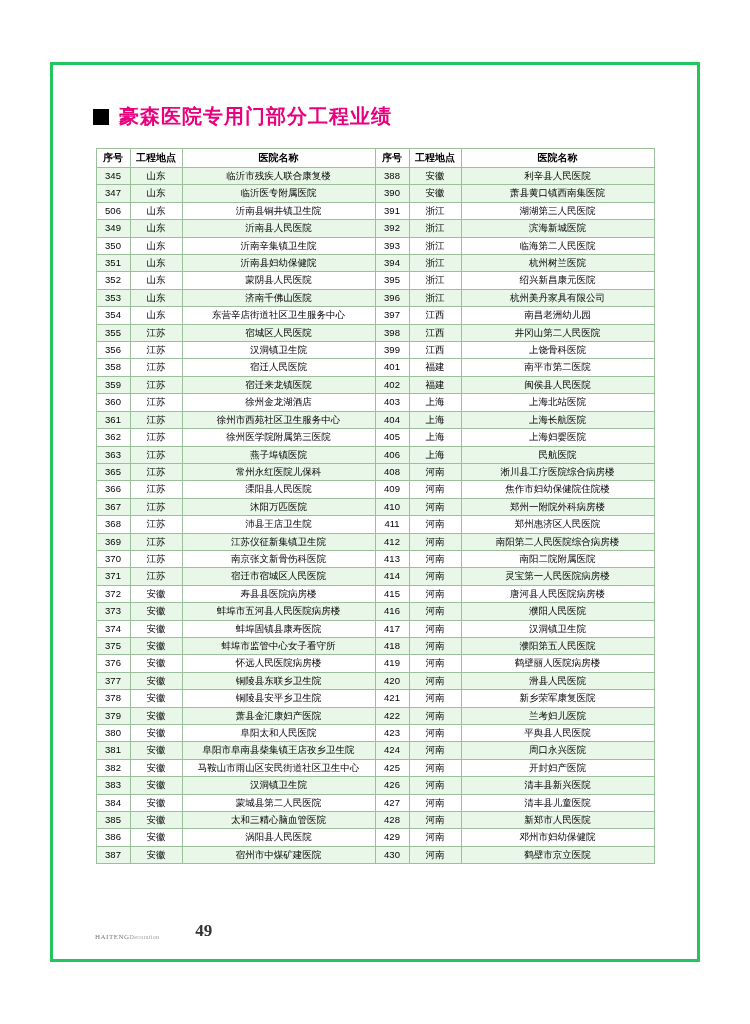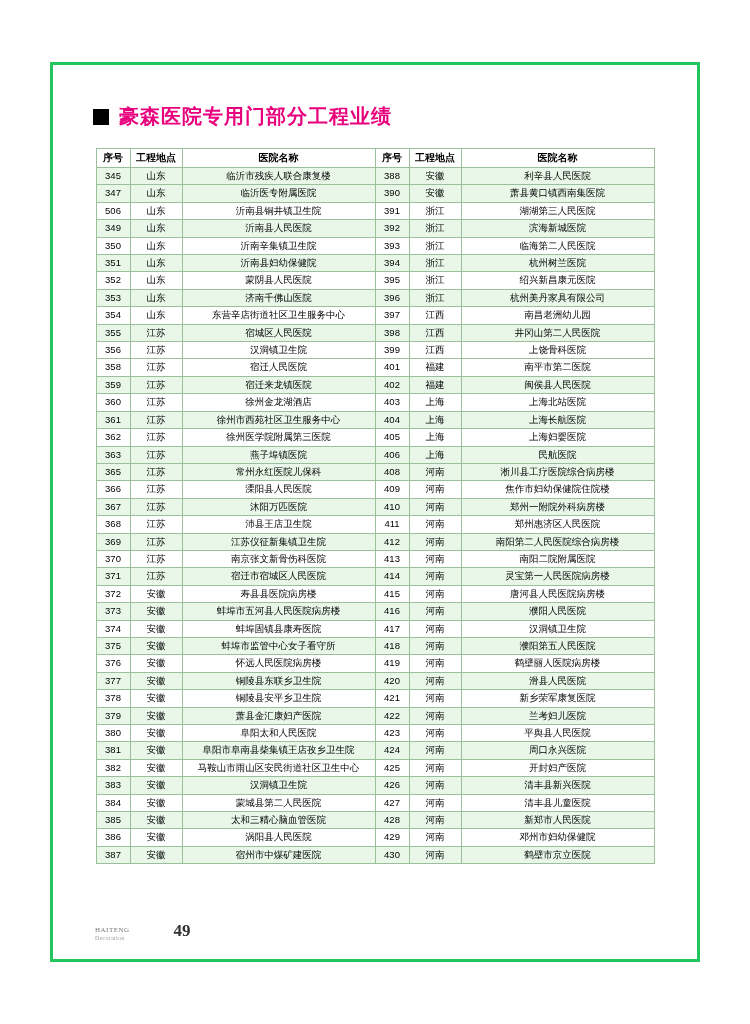--- a/index.html
+++ b/index.html
@@ -75,24 +75,25 @@
 
   .footer {
     position: absolute;
     left: 42px;
     bottom: 18px;
     display: flex;
     align-items: flex-end;
   }
   .logo-block {
     display: flex;
-    flex-direction: column;
+    flex-direction: row;
     justify-content: flex-end;
     line-height: 1.05;
-    margin-right: 8px;
+    margin-right: 0;
+    text-align: right;
   }
   .logo-top {
     font-size: 7px;
     color: #777;
     font-family: "Liberation Serif", serif;
     letter-spacing: 0.5px;
   }
   .logo-bot {
     font-size: 6px;
     color: #999;

